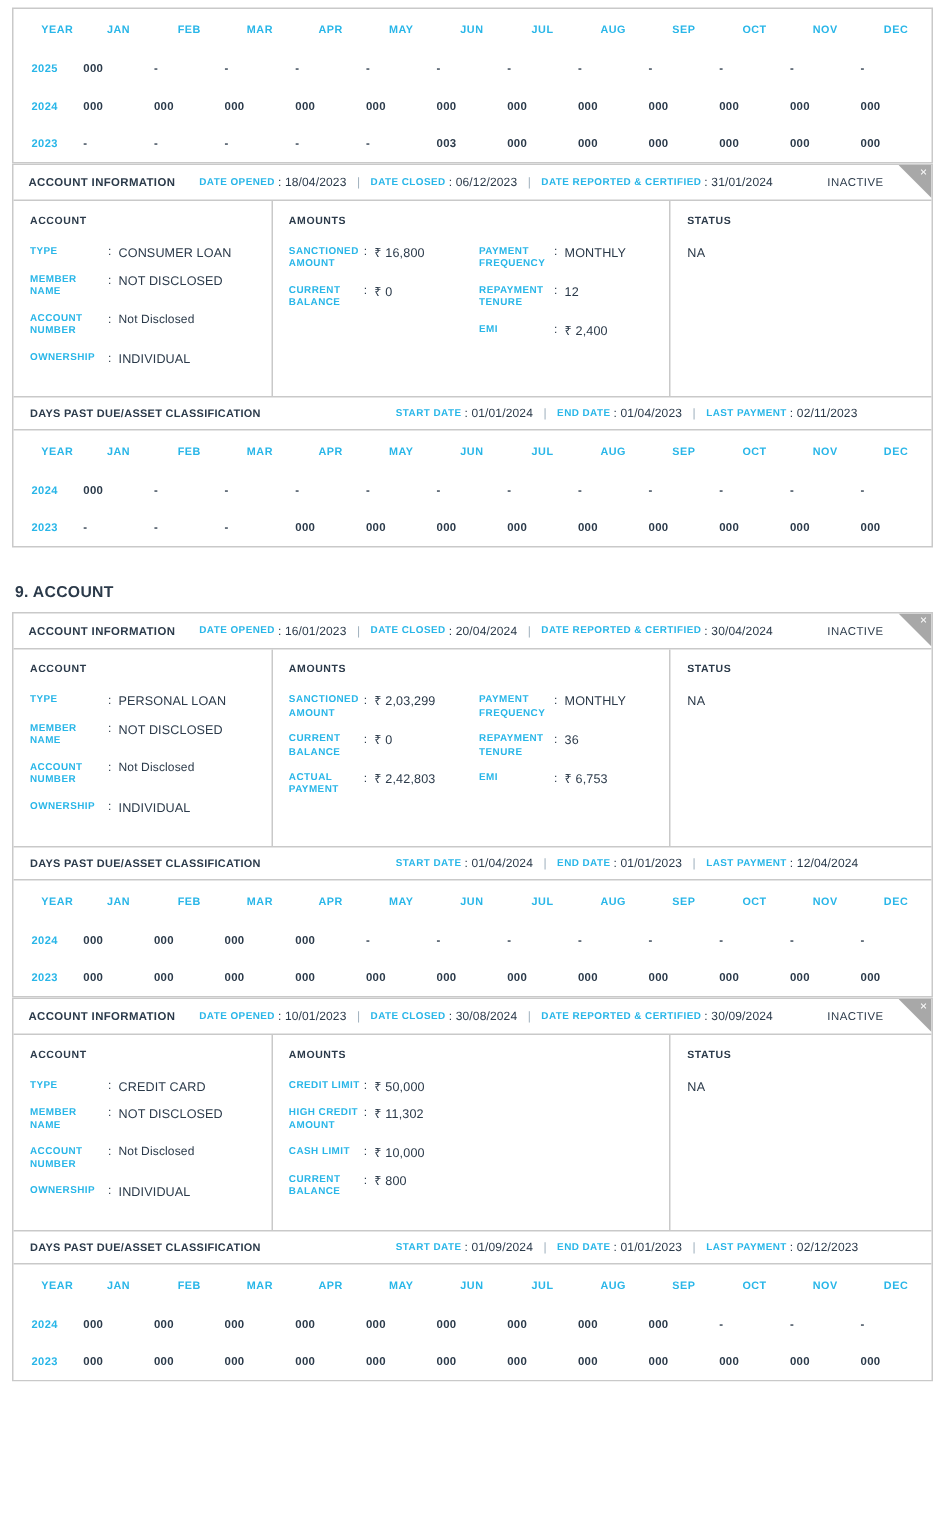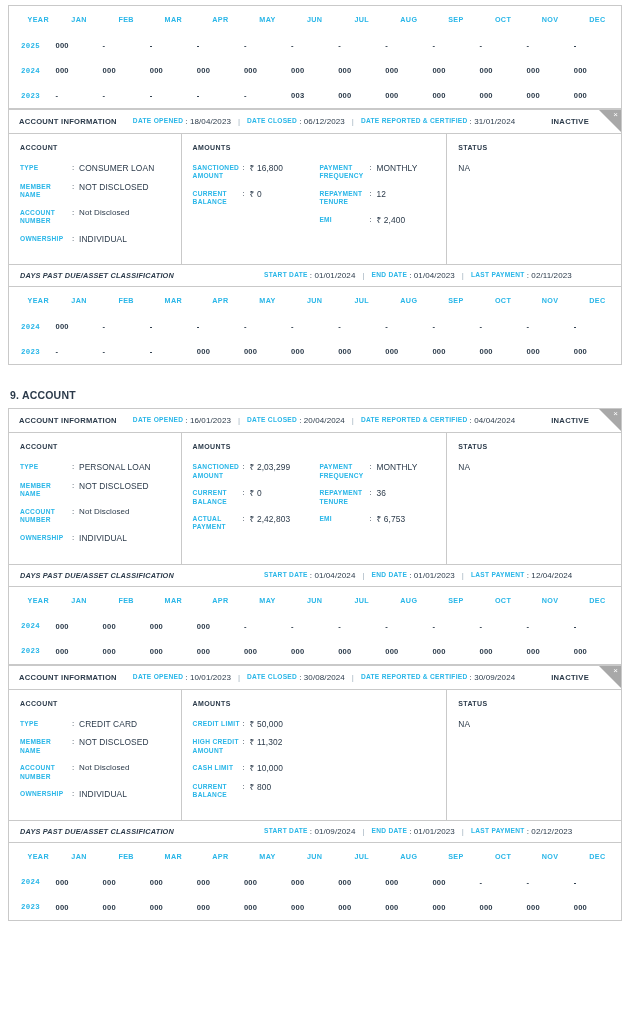--- a/index.html
+++ b/index.html
@@ -26,21 +26,20 @@
     font-weight: bold;
     color: #2b3a4a;
     text-align: left;
     padding: 8px 0;
     letter-spacing: .2px;
   }
   .dpd-table td.year {
     color: #29b6e8;
     font-size: 7.4px;
     letter-spacing: .3px;
-    font-family: Liberation Mono, monospace;
   }
   .dpd-table th:first-child, .dpd-table td:first-child { padding-left: 12px; }
   .col-year { width: 7.6%; }
   .col-m    { width: 7.7%; }
 
   
   .card {
     border: 1px solid #c9c9c9;
     background: #fff;
     position: relative;
@@ -68,42 +67,42 @@
     min-height: 23px;
   }
   .acct-head-title {
     font-size: 7.6px;
     font-weight: bold;
     letter-spacing: .25px;
     color: #2b3a4a;
     margin-right: 16px;
     white-space: nowrap;
   }
-  .meta { display: flex; white-space: nowrap; }
+  .meta { display: flex; align-items: center; white-space: nowrap; }
   .meta-lbl {
     font-size: 6.6px;
     font-weight: bold;
     letter-spacing: .3px;
     color: #29b6e8;
   }
   .meta-val {
     font-size: 8px;
     color: #2b3a4a;
     margin-left: 2px;
     letter-spacing: .1px;
   }
   .meta-sep {
     color: #9fb0bd;
     font-size: 8px;
     margin: 0 7px;
   }
   .status-flag {
     margin-left: auto;
     font-size: 7.6px;
-    font-weight: bold;
+    font-weight: normal;
     letter-spacing: .3px;
     color: #2b3a4a;
     padding-right: 22px;
   }
 
   
   .corner {
     position: absolute;
     top: 0; right: 0;
     width: 22px; height: 22px;
@@ -171,21 +170,20 @@
     border-bottom: 1px solid #c9c9c9;
     min-height: 21px;
   }
   .dpd-head-title {
     font-size: 7.3px;
     font-weight: bold;
     letter-spacing: .2px;
     color: #2b3a4a;
     margin-right: 90px;
     white-space: nowrap;
-    font-style: italic;
   }
   .dpd-meta-wrap { display: flex; align-items: center; }
 </style>
 </head>
 <body>
 
 <div class="card top-card">
   <table class="dpd-table">
     <colgroup>
       <col class="col-year">
@@ -450,21 +448,21 @@
           <span class="meta-val">: 16/01/2023</span>
         </span>
         <span class="meta-sep">|</span>
         <span class="meta">
           <span class="meta-lbl">DATE CLOSED</span>
           <span class="meta-val">: 20/04/2024</span>
         </span>
         <span class="meta-sep">|</span>
         <span class="meta">
           <span class="meta-lbl">DATE REPORTED &amp; CERTIFIED</span>
-          <span class="meta-val">: 04/04/2024</span>
+          <span class="meta-val">: 30/04/2024</span>
         </span>
         <div class="status-flag">INACTIVE</div>
         <div class="corner">
           <span class="corner-x">×</span>
         </div>
       </div>
       <div class="acct-body">
         <div class="bcol account">
           <div class="bcol-title">ACCOUNT</div>
           <div class="kv">

